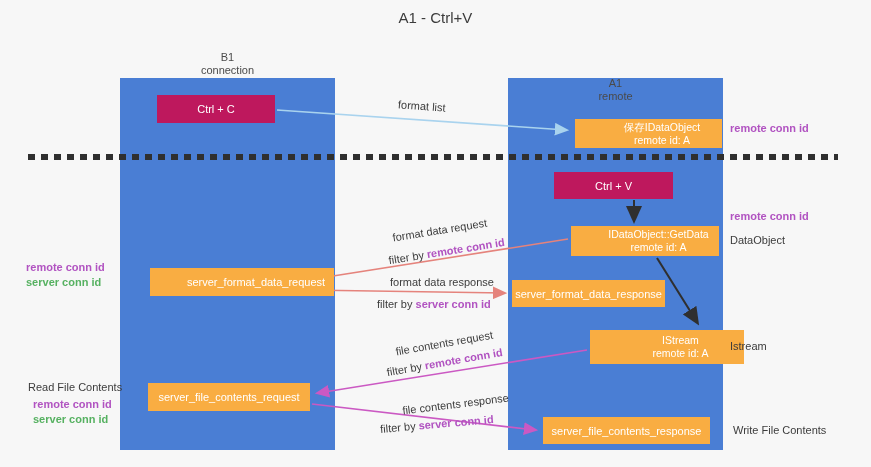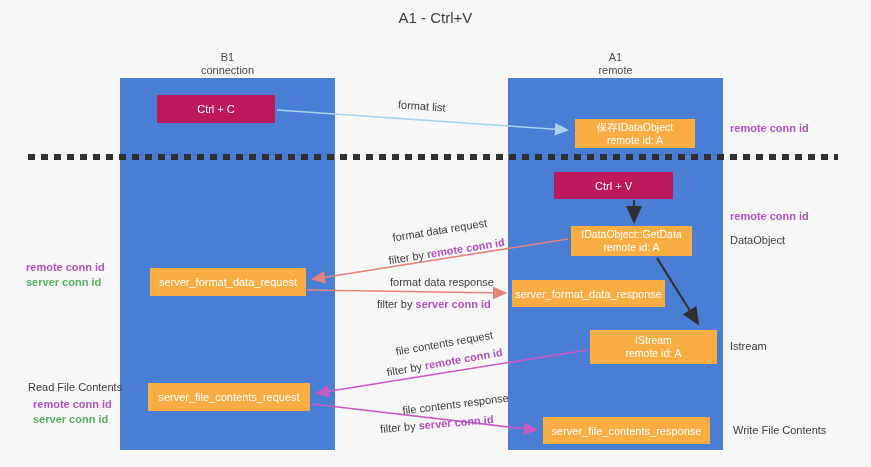--- a/index.html
+++ b/index.html
@@ -27,39 +27,39 @@
     font-size:11px;color:#4a4a4a;line-height:13px;z-index:4;
   }
   .box{
     position:absolute;z-index:3;
     display:flex;flex-direction:column;align-items:center;justify-content:center;
     color:#ffffff;text-align:center;
   }
   .green{background:#be185d;}
   .orange{background:#f9ad42;}
   .one-line{font-size:11px;}
-  .two-line{font-size:10.5px;line-height:13px;}
+  .two-line{font-size:10.5px;line-height:13px;padding-left:27px;}
   .lbl{position:absolute;font-size:11px;color:#3c3c3c;white-space:nowrap;z-index:4;}
   .purple{color:#b153c1;font-weight:bold;}
   .greentxt{color:#56b161;font-weight:bold;}
 </style>
 </head>
 <body>
 
 <div class="stage">
 
   <div class="title">
     <div>A1 - Ctrl+V</div>
   </div>
 
   <div class="col-header" style="left:120px;">
     <div>B1</div>
     <div>connection</div>
   </div>
-  <div class="col-header" style="left:508px;">
+  <div class="col-header" style="left:508px;margin-top:26px;">
     <div>A1</div>
     <div>remote</div>
   </div>
 
   <div class="panel panel-left"></div>
   <div class="panel panel-right"></div>
 
   <svg class="overlay" width="871" height="467" viewBox="0 0 871 467">
     <defs>
       <marker id="mh-blue" markerWidth="9" markerHeight="8" refX="7" refY="4" orient="auto">
@@ -90,21 +90,21 @@
 
     <line x1="587" y1="350" x2="318" y2="393" stroke="#cb59c3" stroke-width="1.6" marker-end="url(#mh-magenta)"></line>
 
     <line x1="312" y1="404" x2="535" y2="430" stroke="#cb59c3" stroke-width="1.6" marker-end="url(#mh-magenta)"></line>
   </svg>
 
   <div class="box green one-line" style="left:157px;top:95px;width:118px;height:28px;">
     <div>Ctrl + C</div>
   </div>
 
-  <div class="box orange one-line" style="left:150px;top:268px;width:156px;height:28px;">
+  <div class="box orange one-line" style="left:150px;top:268px;width:156px;height:28px;padding-left:28px;">
     <div>server_format_data_request</div>
   </div>
 
   <div class="box orange one-line" style="left:148px;top:383px;width:162px;height:28px;">
     <div>server_file_contents_request</div>
   </div>
 
   <div class="box orange two-line" style="left:575px;top:119px;width:120px;height:29px;">
     <div>保存IDataObject</div>
     <div>remote id: A</div>

